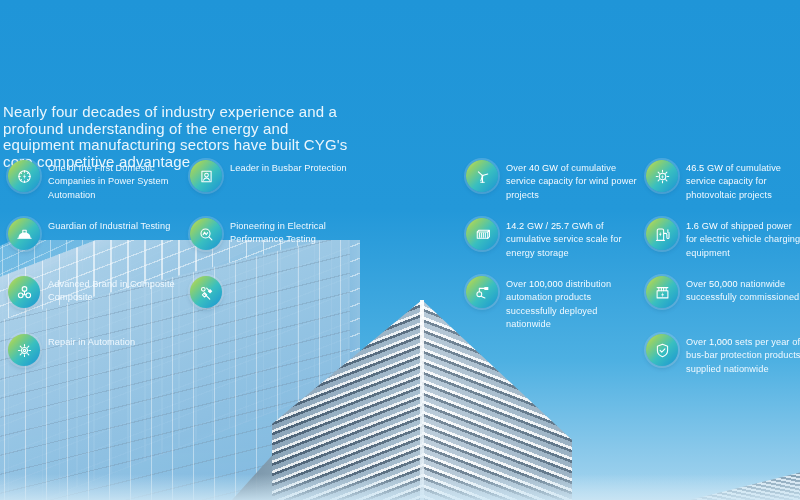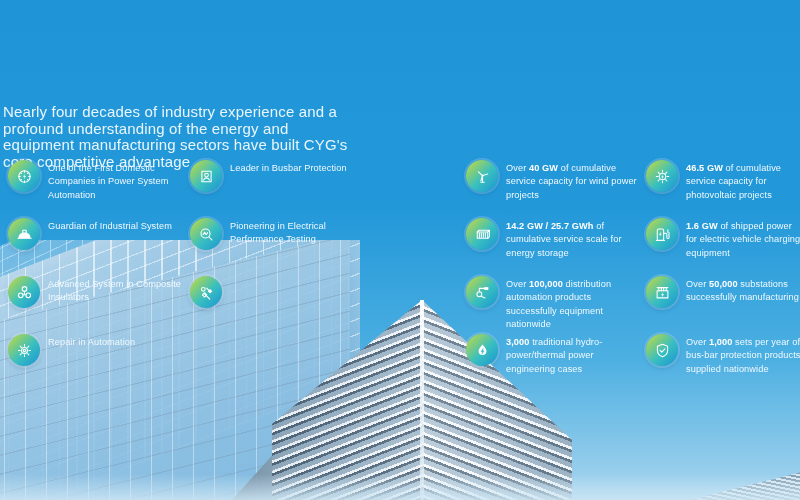--- a/index.html
+++ b/index.html
@@ -99,21 +99,21 @@
   .col-3{left:466px;width:178px;}
   .col-4{left:646px;width:156px;}
 
   .item{position:relative;display:flex;align-items:flex-start;margin-bottom:18px;}
   .item .txt{
     color:#f0f9ff;font-size:9.2px;line-height:13.4px;letter-spacing:.1px;
     padding-top:2px;
   }
   .col-1 .txt,.col-2 .txt{margin-left:8px;}
   .col-3 .txt,.col-4 .txt{margin-left:8px;}
-  .txt b{font-weight:bold;color:#ffffff;}
+  .txt b{font-weight:normal;color:#ffffff;}
 
   
   .badge{
     flex:0 0 auto;width:32px;height:32px;border-radius:50%;
     background:linear-gradient(135deg,#cfe05a 0%,#8fd06d 22%,#39bfc0 55%,#1a93d4 100%);
     display:flex;align-items:center;justify-content:center;
     box-shadow:0 0 0 2px rgba(255,255,255,.18),0 2px 5px rgba(10,60,95,.22);
   }
   .badge svg{width:17px;height:17px;display:block;}
   .badge svg *{stroke:#ffffff;fill:none;stroke-width:1.5;stroke-linecap:round;stroke-linejoin:round;}
@@ -160,32 +160,32 @@
         <span class="txt">One of the First Domestic Companies in Power System Automation</span>
       </div>
       <div class="item">
         <span class="badge">
           <svg viewBox="0 0 24 24">
               <path class="fillw" d="M3.5 16.5c0-4.1 3.3-7.4 7.4-7.4h2.2c4.1 0 7.4 3.3 7.4 7.4v.8H3.5v-.8z"></path>
               <path d="M9.6 9.4V5.9h4.8v3.5"></path>
               <path d="M2.6 17.3h18.8"></path>
             </svg>
         </span>
-        <span class="txt">Guardian of Industrial System</span>
+        <span class="txt">Guardian of Industrial Testing</span>
       </div>
       <div class="item">
         <span class="badge">
           <svg viewBox="0 0 24 24">
               <circle cx="12" cy="7" r="3.3"></circle>
               <circle cx="6.7" cy="16" r="3.3"></circle>
               <circle cx="17.3" cy="16" r="3.3"></circle>
               <path d="M12 10.3v3.4M9.3 15.2h5.4"></path>
             </svg>
         </span>
-        <span class="txt">Advanced System in Composite Insulators</span>
+        <span class="txt">Advanced Brand in Composite Composite</span>
       </div>
       <div class="item">
         <span class="badge">
           <svg viewBox="0 0 24 24">
               <circle cx="12" cy="12" r="4.2"></circle>
               <circle cx="12" cy="12" r="1.6"></circle>
               <path d="M12 3.5v2.4M12 18.1v2.4M3.5 12h2.4M18.1 12h2.4M5.9 5.9l1.7 1.7M16.4 16.4l1.7 1.7M18.1 5.9l-1.7 1.7M7.6 16.4l-1.7 1.7"></path>
             </svg>
         </span>
         <span class="txt">Repair in Automation</span>
@@ -255,32 +255,21 @@
       <div class="item">
         <span class="badge">
           <svg viewBox="0 0 24 24">
               <circle cx="7.5" cy="14.4" r="3.4"></circle>
               <path d="M7.5 11V6.2h7.8"></path>
               <path class="fillw" d="M14.6 4.3h5.6v4.2h-5.6z"></path>
               <path d="M10.6 17.6l4.8 2.2"></path>
             </svg>
         </span>
         <span class="txt">
-          <span>Over </span><b>100,000</b><span> distribution automation products successfully equipment nationwide</span>
-        </span>
-      </div>
-      <div class="item">
-        <span class="badge">
-          <svg viewBox="0 0 24 24">
-              <path class="fillw" d="M12 3.4c3.4 4 5.6 6.6 5.6 9.3A5.6 5.6 0 0 1 12 18.3a5.6 5.6 0 0 1-5.6-5.6c0-2.7 2.2-5.3 5.6-9.3z"></path>
-              <path d="M12.9 9.2l-2.8 4.5h2l-.8 3.4 2.9-4.6h-2.1z" style="stroke:#2fb6cf;fill:#2fb6cf;stroke-width:.6"></path>
-            </svg>
-        </span>
-        <span class="txt">
-          <span></span><b>3,000</b><span> traditional hydro-power/thermal power engineering cases</span>
+          <span>Over </span><b>100,000</b><span> distribution automation products successfully deployed nationwide</span>
         </span>
       </div>
     </div>
 
     <div class="col col-4">
       <div class="item">
         <span class="badge">
           <svg viewBox="0 0 24 24">
               <circle cx="12" cy="12" r="4.6"></circle>
               <path d="M12 3.2v2.4M12 18.4v2.4M3.2 12h2.4M18.4 12h2.4M5.8 5.8l1.7 1.7M16.5 16.5l1.7 1.7M18.2 5.8l-1.7 1.7M7.5 16.5l-1.7 1.7"></path>
@@ -307,21 +296,21 @@
       </div>
       <div class="item">
         <span class="badge">
           <svg viewBox="0 0 24 24">
               <path d="M4.4 9.4h15.2v10.2H4.4z"></path>
               <path d="M6.8 9.4V5.1M10.4 9.4V5.1M13.6 9.4V5.1M17.2 9.4V5.1M4.4 5.1h15.2"></path>
               <path class="fillw" d="M12.7 11.4l-2.6 4.4h1.9l-.7 3.2 2.8-4.5h-2.1z"></path>
             </svg>
         </span>
         <span class="txt">
-          <span>Over </span><b>50,000</b><span> substations successfully manufacturing</span>
+          <span>Over </span><b>50,000</b><span> nationwide successfully commissioned</span>
         </span>
       </div>
       <div class="item">
         <span class="badge">
           <svg viewBox="0 0 24 24">
               <path d="M12 3.2l7.2 2.8v6.1c0 4.3-3 7.2-7.2 8.7-4.2-1.5-7.2-4.4-7.2-8.7V6z"></path>
               <path d="M8.6 11.9l2.4 2.4 4.4-4.6"></path>
             </svg>
         </span>
         <span class="txt">

